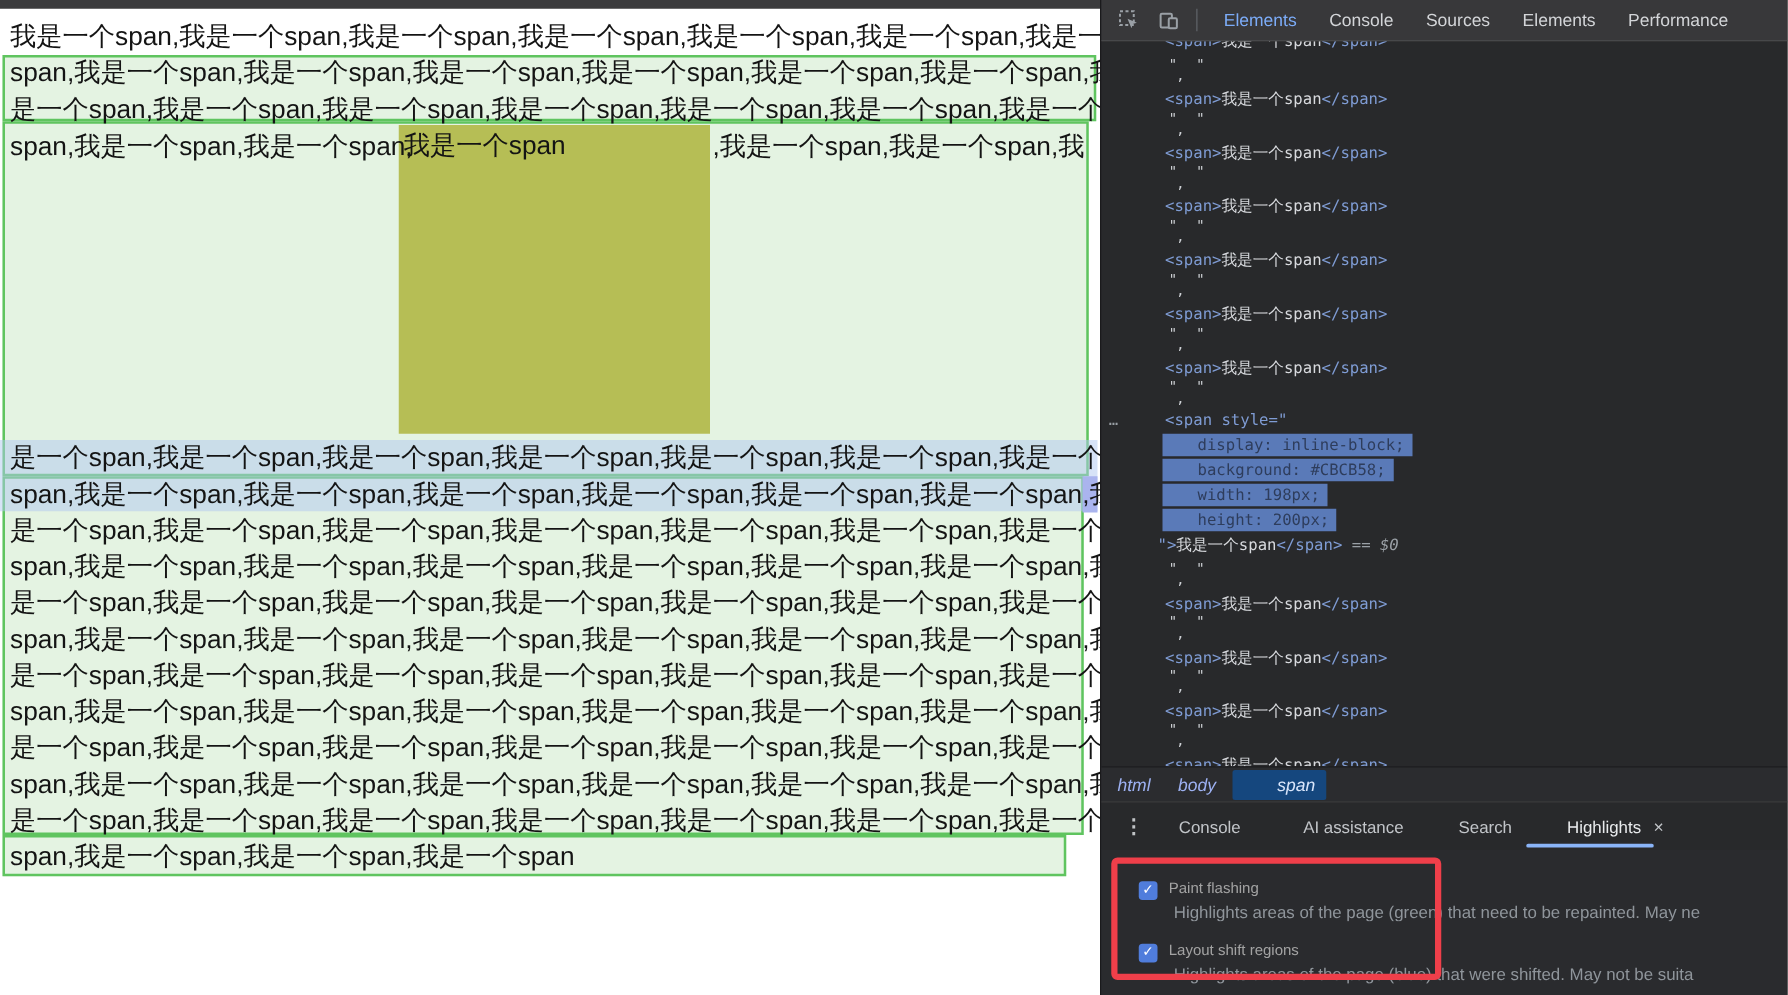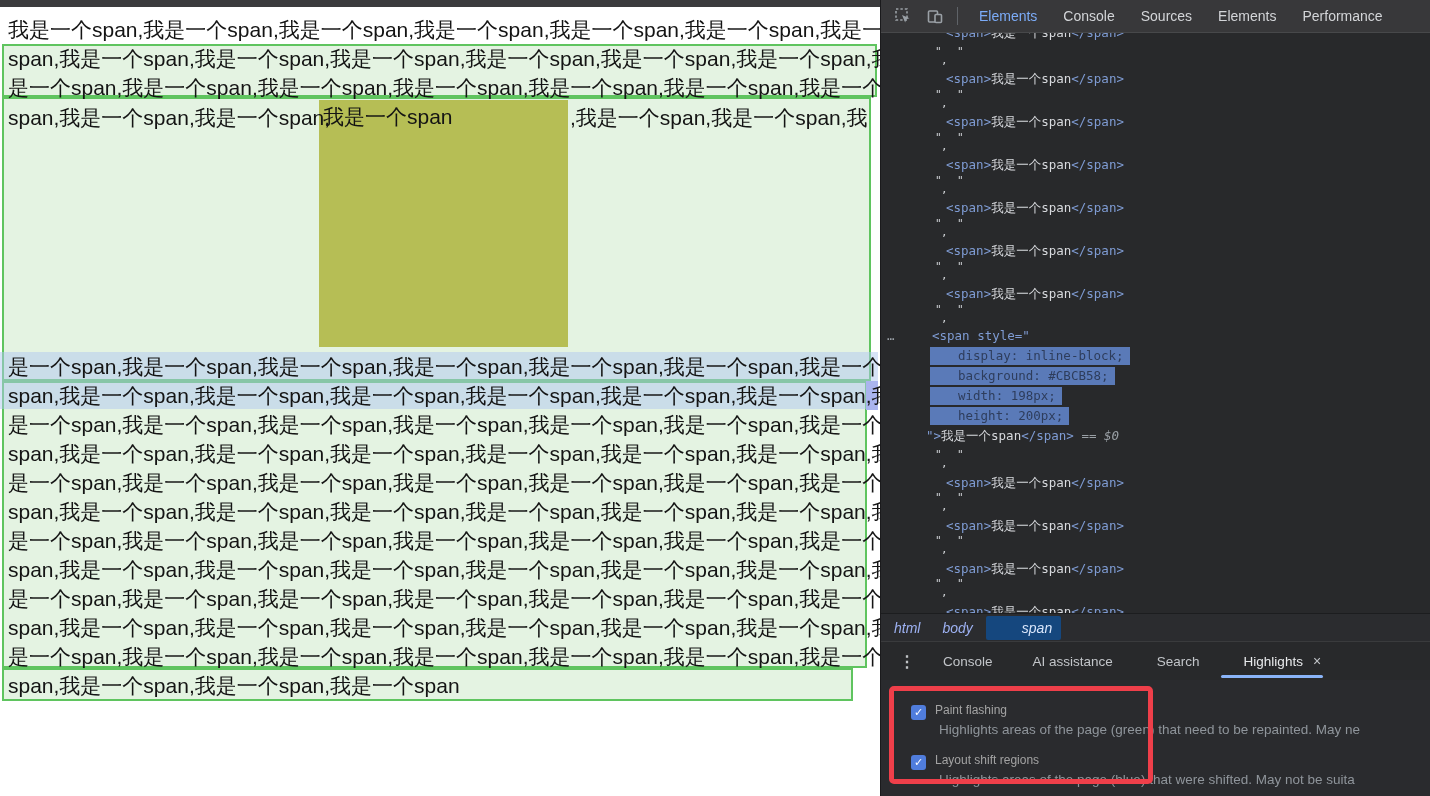--- a/index.html
+++ b/index.html
@@ -30,21 +30,21 @@
             border-left:1px solid #1a1a1c;box-sizing:border-box;overflow:hidden;}
   #dt-toolbar{position:absolute;left:0;top:0;width:100%;height:32px;background:#38383a;
               border-bottom:1px solid #47484a;display:flex;align-items:center;z-index:10;}
   #dt-toolbar .ticon{width:20px;height:20px;margin-left:12px;flex:0 0 auto;}
   #dt-toolbar .tsep{width:1px;height:18px;background:#5f6368;margin:0 8px 0 12px;}
   .dt-tab{font-size:14px;color:#d3d5d8;margin:0 13px;cursor:default;}
   .dt-tab.active{color:var(--accent-blue);}
 
   #code-area{position:absolute;left:0;top:32px;width:100%;height:581px;
              font-family:"DejaVu Sans Mono",monospace;font-size:12.5px;color:#d8dade;}
-  .crow{position:absolute;left:65px;height:21px;line-height:21px;white-space:nowrap;}
+  .crow{position:absolute;left:51px;height:21px;line-height:21px;white-space:nowrap;}
   .tag{color:var(--tag);}
   .tnode{position:absolute;left:51px;height:21px;font-size:11px;color:#cfd2d6;}
   .tnode .q1{position:absolute;left:3px;top:-2px;}
   .tnode .q2{position:absolute;left:25px;top:-2px;}
   .tnode .cm{position:absolute;left:9px;top:7px;}
   #hover-pill{position:absolute;left:86px;top:-4px;width:112px;height:15px;background:#79a6f2;
               border-radius:7px;z-index:-1;}
   #sel-block{position:absolute;left:0;top:294px;width:100%;}
   .sel-line{position:relative;height:20px;line-height:20px;white-space:nowrap;}
   .sel-line .gutter{position:absolute;left:6px;color:#9aa0a6;letter-spacing:1px;}
@@ -54,21 +54,21 @@
   .eq{color:#9aa0a6;font-style:italic;}
 
   #crumb-bar{position:absolute;left:0;top:613px;width:100%;height:28px;background:#2b2c2f;
              border-top:1px solid #1c1d1f;display:flex;align-items:center;z-index:10;}
   .crumb{font-size:14px;color:#9db1f2;padding:4px 9px;margin-left:4px;font-style:italic;}
   .crumb.selected{background:var(--crumb-bg);color:#d9e6fb;border-radius:2px;padding-left:36px;}
 
   #drawer-bar{position:absolute;left:0;top:641px;width:100%;height:38px;background:#28292b;
               border-top:1px solid #3a3b3d;display:flex;align-items:center;z-index:10;}
   #drawer-menu{color:#c0c3c6;font-size:16px;margin-left:18px;font-weight:bold;}
-  .drawer-tab{font-size:13.5px;color:#c2c5c9;margin-left:40px;}
+  .drawer-tab{font-size:13.5px;color:#c2c5c9;margin-left:50px;}
   .drawer-tab.active{color:#e8eaec;}
   #drawer-close{color:#c2c5c9;font-size:14px;margin-left:10px;}
   #tab-underline{position:absolute;left:340px;top:33px;width:102px;height:3px;
                  background:var(--underline);border-radius:2px;}
 
   #render-panel{position:absolute;left:0;top:679px;width:100%;height:117px;background:#2a2b2e;}
   .opt{position:absolute;left:30px;}
   .checkbox{position:absolute;left:0;top:2px;width:15px;height:15px;background:var(--checkbox);
             border-radius:3px;color:#fff;font-size:11px;line-height:15px;text-align:center;}
   .opt-label{position:absolute;left:24px;top:0;font-size:12px;color:#a3a3a3;white-space:nowrap;}

